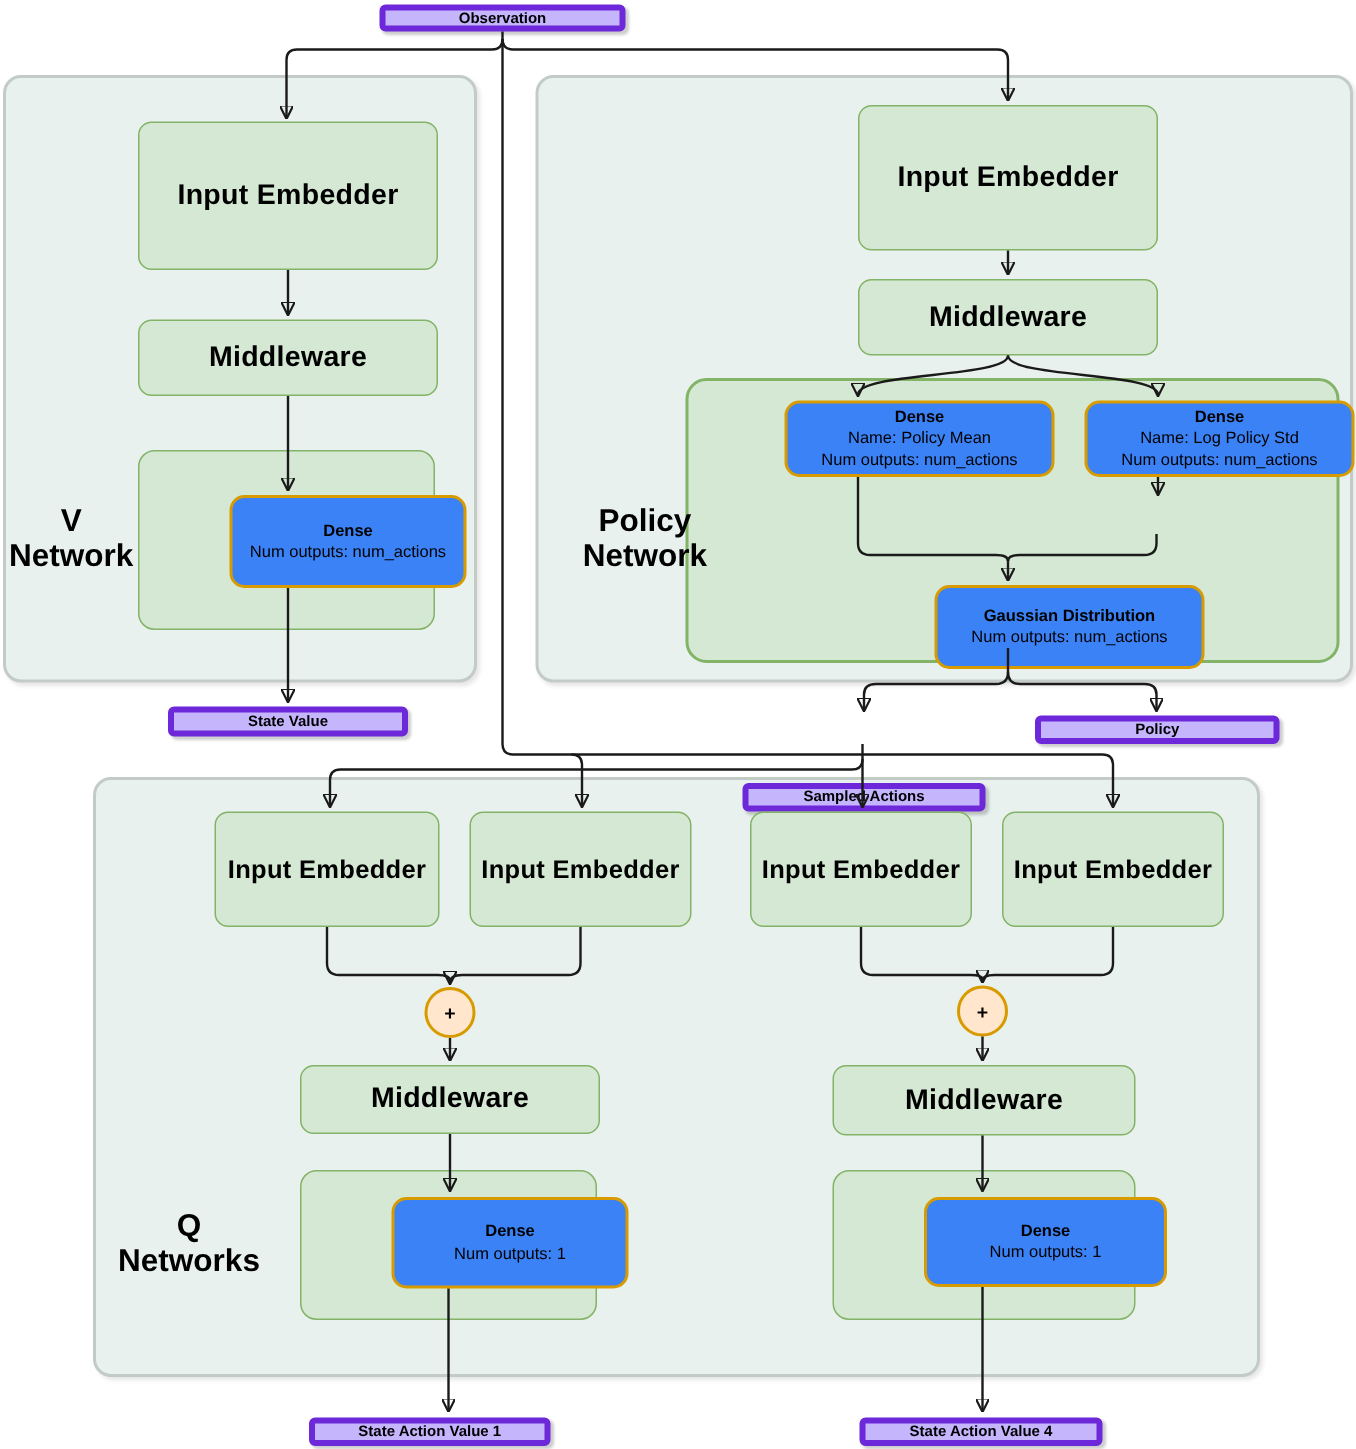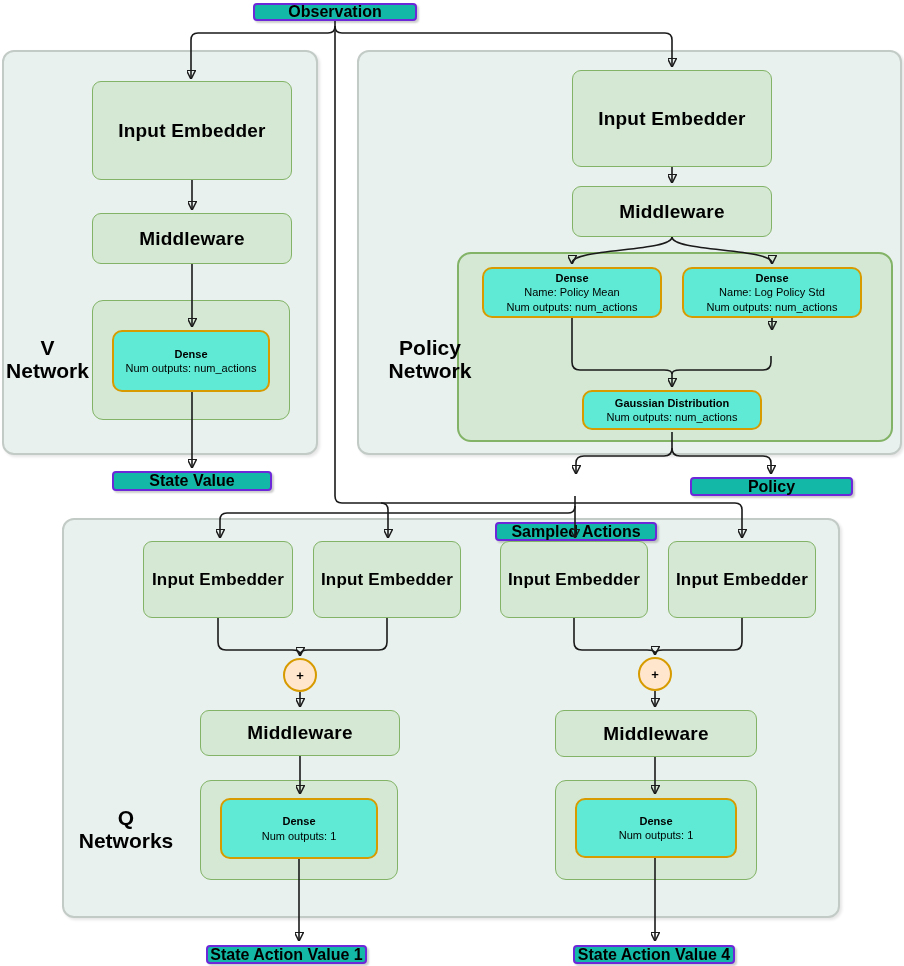--- a/index.html
+++ b/index.html
@@ -17,29 +17,29 @@
   }
   .box-green{
     background:#d5e8d4;border:1.5px solid #82b366;border-radius:9px;
     display:flex;align-items:center;justify-content:center;
     font-weight:bold;font-size:19px;letter-spacing:0.2px;
   }
   .wrap-green{
     background:#d5e8d4;border:1.5px solid #82b366;border-radius:11px;
   }
   .box-orange{
-    background:#5eead4;border:2px solid #d79b00;border-radius:10px;
+    background:#3b82f6;border:2px solid #d79b00;border-radius:10px;
     display:flex;flex-direction:column;align-items:center;justify-content:center;
-    font-size:11px;line-height:1.3;text-align:center;
+    font-size:11px;line-height:1.3;text-align:center;margin-left:41px;
   }
   .box-orange .t{font-weight:bold;font-size:11px;}
   .box-blue{
-    background:#14b8a6;border:2px solid #6d28d9;border-radius:4px;
+    background:#c4b5fd;border:4px solid #6d28d9;border-radius:4px;
     display:flex;align-items:center;justify-content:center;
-    font-weight:bold;font-size:16px;
+    font-weight:bold;font-size:10px;
     box-shadow:2px 2px 2px rgba(0,0,0,0.20);
   }
   .big-label{
     font-weight:bold;font-size:21px;line-height:1.1;text-align:center;
   }
   .plus-node{
     background:#ffe6cc;border:2.5px solid #d79b00;border-radius:50%;
     display:flex;align-items:center;justify-content:center;
     font-weight:bold;font-size:13px;
   }
@@ -86,21 +86,21 @@
   <div class="abs box-orange" style="left:482px;top:267px;width:180px;height:51px;">
     <div class="t">Dense</div>
     <div>Name: Policy Mean</div>
     <div>Num outputs: num_actions</div>
   </div>
   <div class="abs box-orange" style="left:682px;top:267px;width:180px;height:51px;">
     <div class="t">Dense</div>
     <div>Name: Log Policy Std</div>
     <div>Num outputs: num_actions</div>
   </div>
-  <div class="abs box-orange" style="left:582px;top:390px;width:180px;height:40px;">
+  <div class="abs box-orange" style="left:582px;top:390px;width:180px;height:56px;">
     <div class="t">Gaussian Distribution</div>
     <div>Num outputs: num_actions</div>
   </div>
 
   <div class="abs box-blue" style="left:495px;top:477px;width:162px;height:19px;margin-top:45px;">Sampled Actions</div>
   <div class="abs box-blue" style="left:690px;top:477px;width:163px;height:19px;">Policy</div>
 
   <div class="abs box-green" style="left:143px;top:541px;width:150px;height:77px;font-size:17px;">Input Embedder</div>
   <div class="abs box-green" style="left:313px;top:541px;width:148px;height:77px;font-size:17px;">Input Embedder</div>
   <div class="abs box-green" style="left:500px;top:541px;width:148px;height:77px;font-size:17px;">Input Embedder</div>

